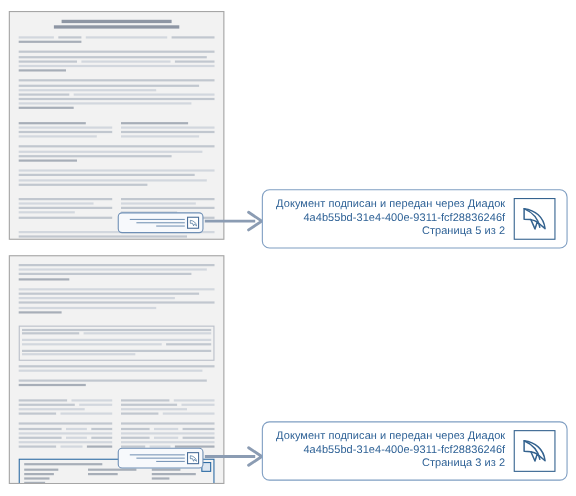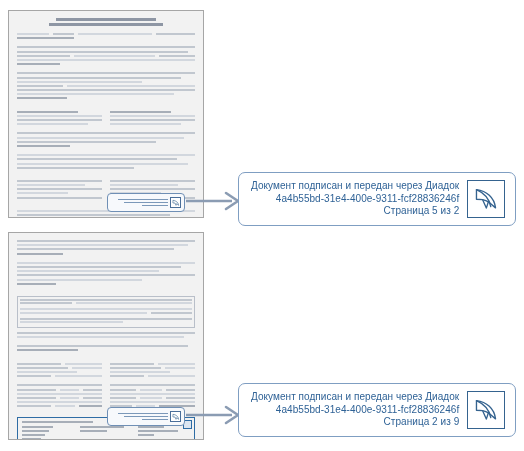--- a/index.html
+++ b/index.html
@@ -445,21 +445,21 @@
       <path d="M3.2 3.4 C 10.5 6.6, 15.0 11.6, 16.4 19.0"></path>
       <path d="M8.9 12.6 C 11.5 13.2, 13.2 14.0, 14.2 14.6"></path>
     </svg>
   </div>
 </div>
 
 <div class="stamp" id="stamp-2">
   <div class="stamp-text">
     <div>Документ подписан и передан через Диадок</div>
     <div>4a4b55bd-31e4-400e-9311-fcf28836246f</div>
-    <div>Страница 2 из 9</div>
+    <div>Страница 3 из 2</div>
   </div>
   <div class="stamp-logo">
     <svg viewBox="0 0 24 24" fill="none" stroke="#35638f" stroke-width="1.25" stroke-linecap="round" stroke-linejoin="round">
       <path d="M3.2 3.4 C 12.5 4.6, 19.6 10.4, 20.8 20.2 L 14.2 14.6 L 12.3 20.4 L 8.9 12.6 L 3.2 12.2 Z"></path>
       <path d="M3.2 3.4 C 10.5 6.6, 15.0 11.6, 16.4 19.0"></path>
       <path d="M8.9 12.6 C 11.5 13.2, 13.2 14.0, 14.2 14.6"></path>
     </svg>
   </div>
 </div>
 

